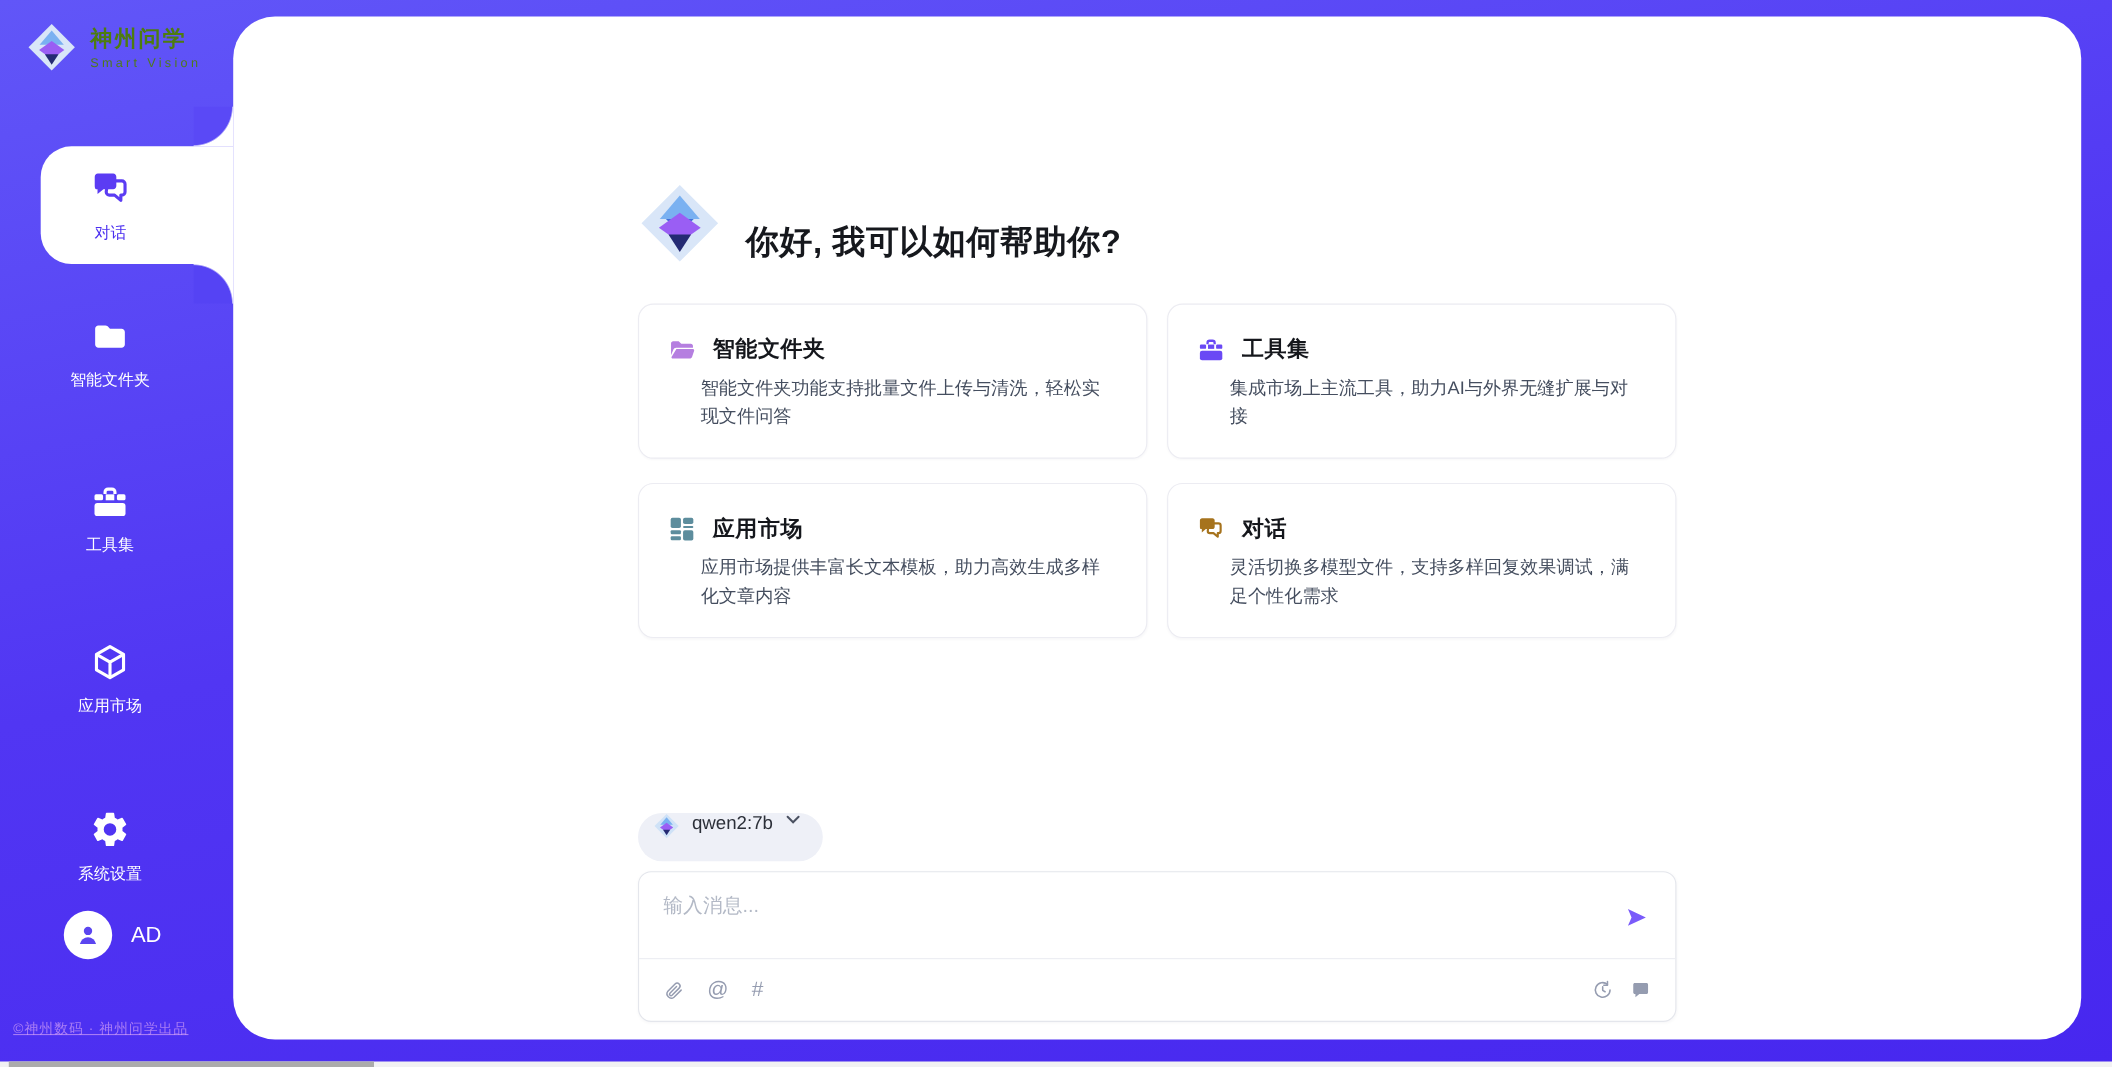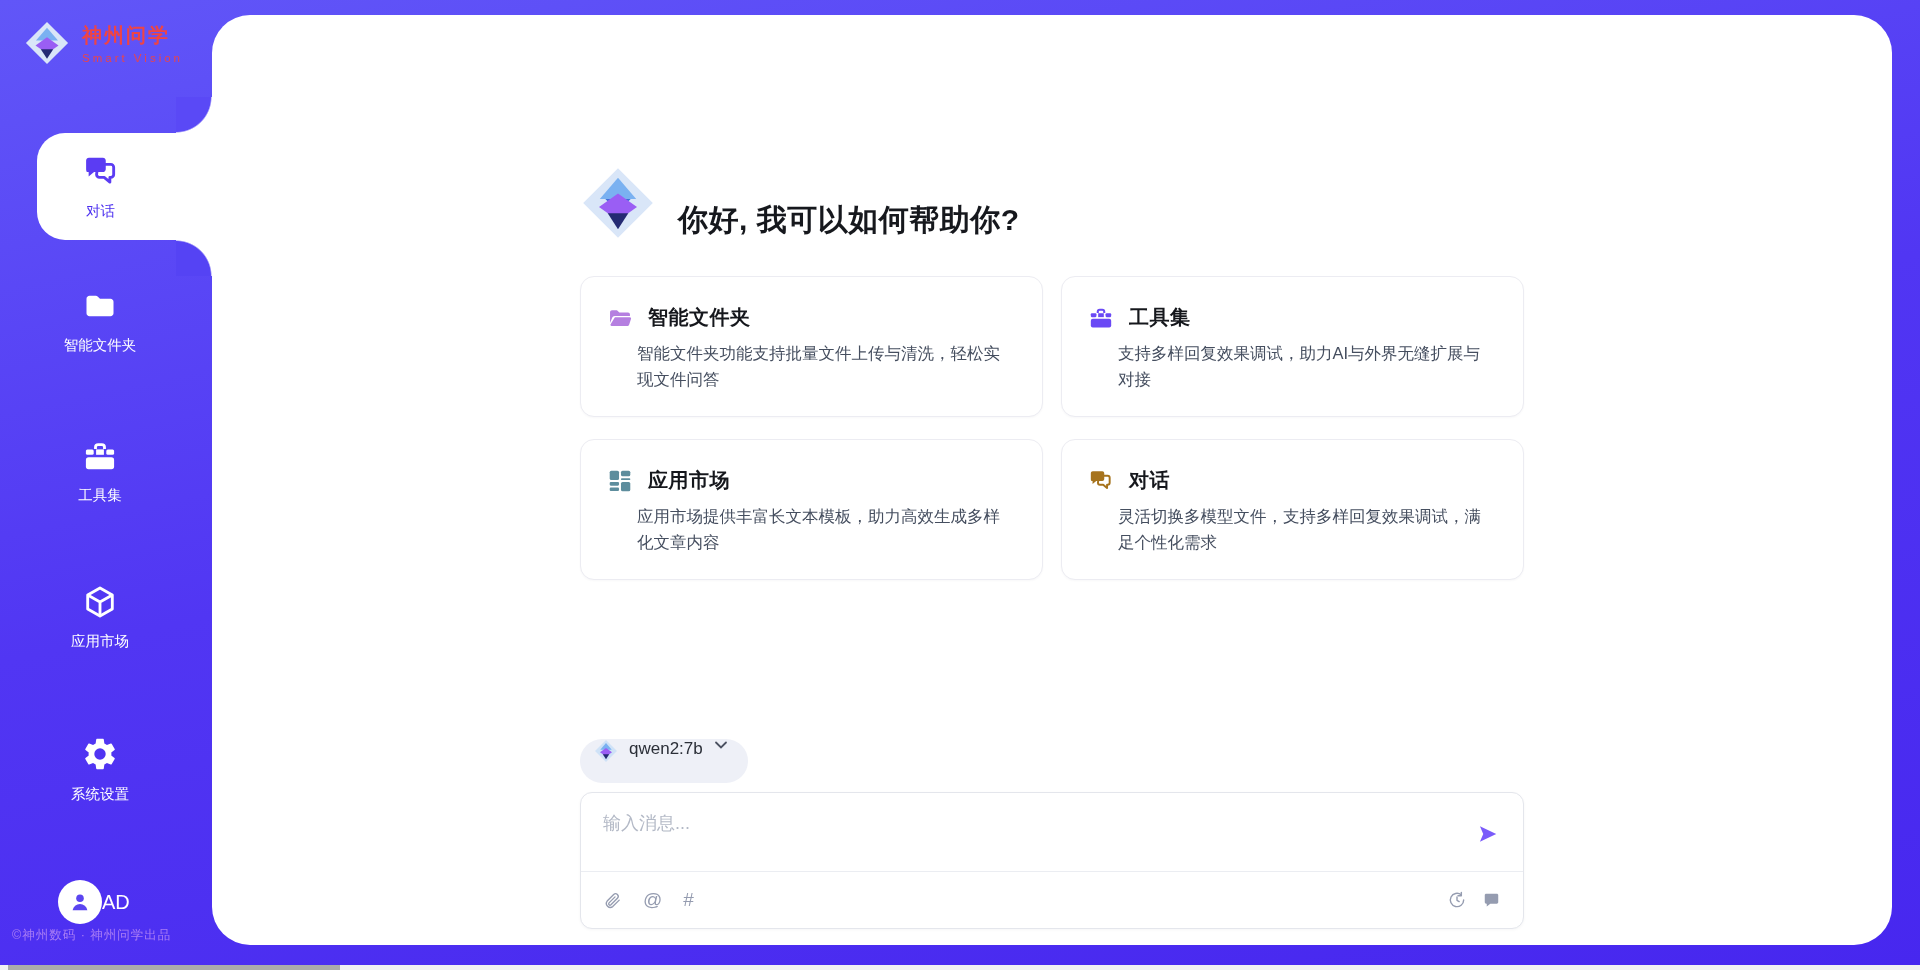--- a/index.html
+++ b/index.html
@@ -6,43 +6,43 @@
   html,body { width:1920px; height:970px; overflow:hidden; }
   body {
     font-family:"Liberation Sans","DejaVu Sans",sans-serif;
     background:linear-gradient(168deg,#6156f8 0%,#5136f3 48%,#4727ef 100%);
     position:relative;
   }
   svg { display:block; }
 
   
   .sidebar { position:absolute; left:0; top:0; width:212px; height:970px; }
-  .brand { position:absolute; top:20px; left:24px; display:flex; align-items:center; gap:12px; color:#ef4444; }
+  .brand { position:absolute; top:20px; left:24px; display:flex; align-items:center; gap:12px; color:#4d7c0f; }
   .brand-title { font-size:20px; font-weight:bold; letter-spacing:2px; }
   .brand-sub { font-size:11.5px; letter-spacing:3px; margin-top:3px; opacity:.95; }
 
   .nav-item { position:absolute; left:0; width:200px; display:flex; flex-direction:column;
               align-items:center; gap:12px; color:#fff; font-size:14.5px; cursor:pointer; }
 
   .nav-active { position:absolute; left:37px; right:0; top:133px; height:107px;
                 background:#fff; border-radius:28px 0 0 28px; cursor:pointer; }
   .nav-active::before { content:""; position:absolute; right:0; top:-36px; width:36px; height:36px;
                 background:radial-gradient(circle 36px at 0 0,#5a49f6 34.5px,#fff 36px); }
   .nav-active::after  { content:""; position:absolute; right:0; bottom:-36px; width:36px; height:36px;
                 background:radial-gradient(circle 36px at 0 100%,#5543f4 34.5px,#fff 36px); }
   .nav-active-inner { position:absolute; left:0; top:0; width:127px; height:100%;
                 display:flex; flex-direction:column; align-items:center; justify-content:center;
                 gap:11px; color:#4b2ff0; font-size:14.5px; }
 
-  .user-row { position:absolute; left:58px; top:880px; display:flex; align-items:center; 
+  .user-row { position:absolute; left:58px; top:828px; display:flex; align-items:center; gap:17px;
               color:#fff; font-size:20px; cursor:pointer; }
   .avatar { width:44px; height:44px; border-radius:50%; background:#fff;
             display:flex; align-items:center; justify-content:center; }
   .credit { position:absolute; left:12px; top:927px; font-size:12.5px;
-            color:rgba(243,186,248,0.55); letter-spacing:1px; }
+            color:rgba(243,186,248,0.55); letter-spacing:1px;text-decoration:underline; }
 
   
   .main-panel { position:absolute; left:212px; top:15px; right:28px; bottom:25px;
                 background:#fff; border-radius:38px; overflow:hidden; }
   .content { width:944px; margin:0 auto; display:flex; flex-direction:column; height:100%; }
 
   .greeting { margin-top:150px; display:flex; align-items:flex-end; gap:22px; }
   .greeting-text { font-size:30px; font-weight:bold; color:#16181d; letter-spacing:.5px; }
 
   .cards { margin-top:35px; display:grid; grid-template-columns:1fr 1fr; gap:22px 18px; }
@@ -198,21 +198,21 @@
             <svg width="26" height="26" viewBox="0 0 24 24">
               <path d="M9 7.4V6.2c0-1 .8-1.8 1.8-1.8h2.4c1 0 1.8.8 1.8 1.8v1.2" fill="none" stroke="currentColor" stroke-width="1.9"></path>
               <rect x="2.6" y="7.6" width="5.2" height="3.6" rx="1" fill="currentColor"></rect>
               <rect x="9.4" y="7.6" width="5.2" height="3.6" fill="currentColor"></rect>
               <rect x="16.2" y="7.6" width="5.2" height="3.6" rx="1" fill="currentColor"></rect>
               <rect x="2.6" y="12.8" width="18.8" height="8" rx="1.8" fill="currentColor"></rect>
             </svg>
           </span>
           <span class="card-title">工具集</span>
         </div>
-        <div class="card-desc">支持多样回复效果调试，助力AI与外界无缝扩展与对接</div>
+        <div class="card-desc">集成市场上主流工具，助力AI与外界无缝扩展与对接</div>
       </div>
 
       <div class="card">
         <div class="card-head">
           <span style="color: rgb(93, 141, 157);">
             <svg width="26" height="26" viewBox="0 0 24 24" fill="currentColor">
               <rect x="2.5" y="2.5" width="8.6" height="8.6" rx="1.5"></rect>
               <rect x="12.9" y="2.5" width="8.6" height="5.2" rx="1.5"></rect>
               <rect x="12.9" y="9.4" width="8.6" height="1.7" rx="0.8"></rect>
               <rect x="2.5" y="12.9" width="8.6" height="3.4" rx="1"></rect>

